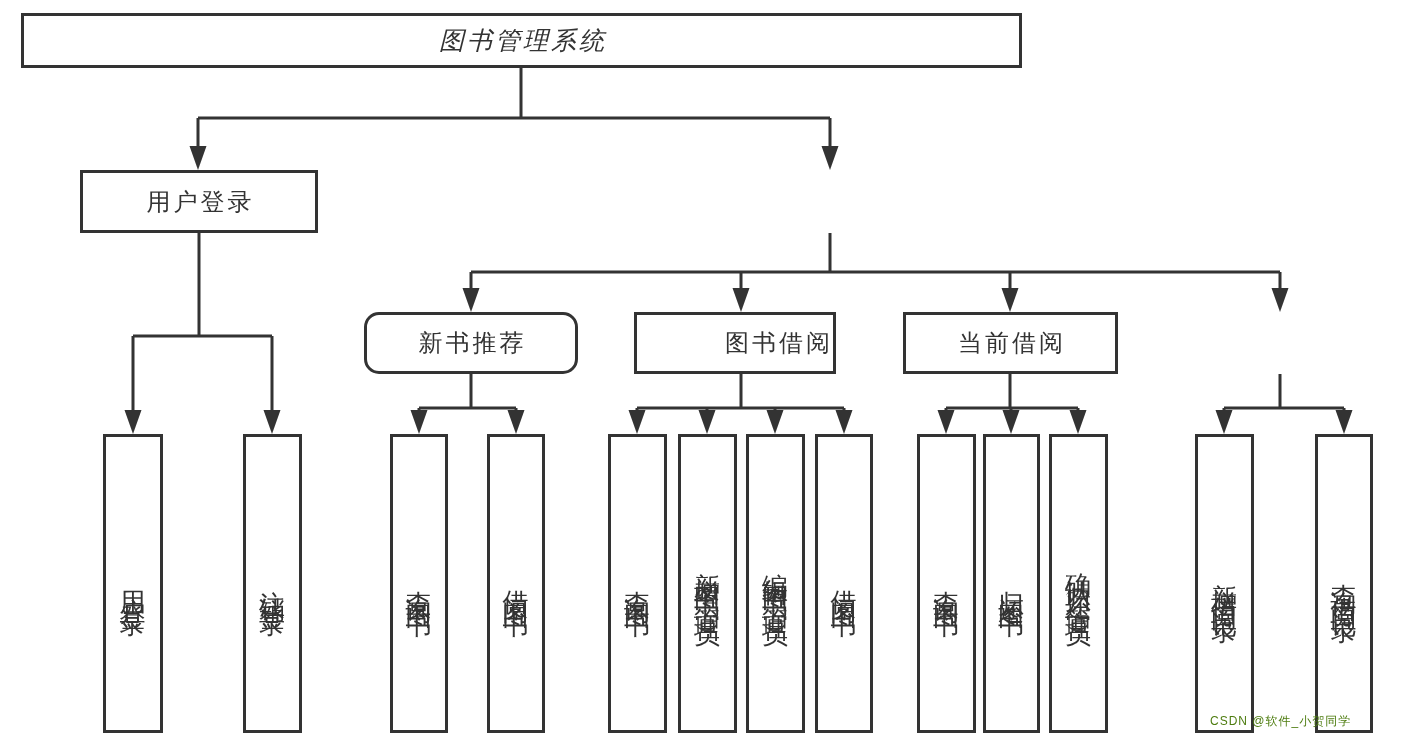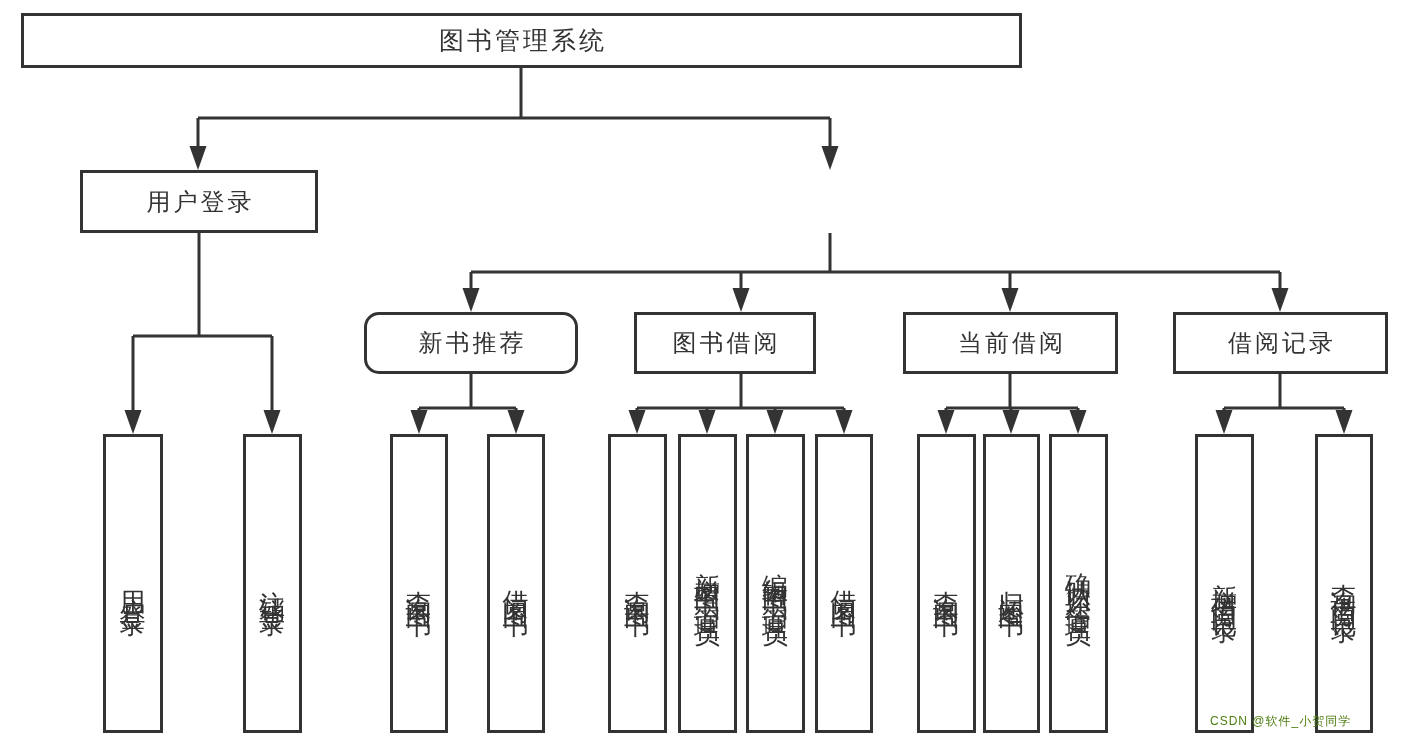--- a/index.html
+++ b/index.html
@@ -16,21 +16,21 @@
   .connectors polygon{fill:#333333;stroke:none;}
   .box{
     position:absolute;
     box-sizing:border-box;
     background:#ffffff;
     border:3px solid #333333;
     display:flex;align-items:center;justify-content:center;
     z-index:2;
   }
   .box .lbl{white-space:nowrap;}
-  .root-box .lbl{font-size:25px;letter-spacing:3px;text-indent:3px;}
+  .root-box .lbl{font-size:25px;letter-spacing:3px;text-indent:3px;font-style:italic;}
   .branch-box .lbl{font-size:24px;letter-spacing:3px;text-indent:3px;}
   .leaf-box .lbl{
     writing-mode:vertical-rl;
     text-orientation:mixed;
     font-size:26px;
     letter-spacing:7px;
     line-height:1;
     white-space:nowrap;
   }
   .watermark{
@@ -104,28 +104,25 @@
     <span class="lbl">图书管理系统</span>
   </div>
 
   <div class="box branch-box" style="left:80px;top:170px;width:238px;height:63px;">
     <span class="lbl">用户登录</span>
   </div>
 
   <div class="box branch-box" style="left:364px;top:312px;width:214px;height:62px;border-radius:15px;">
     <span class="lbl">新书推荐</span>
   </div>
-  <div class="box branch-box" style="left:634px;top:312px;width:182px;height:62px;">
+  <div class="box branch-box" style="left:634px;top:312px;width:202px;height:62px;justify-content:flex-end;">
     <span class="lbl">图书借阅</span>
   </div>
   <div class="box branch-box" style="left:903px;top:312px;width:215px;height:62px;">
     <span class="lbl">当前借阅</span>
-  </div>
-  <div class="box branch-box" style="left:1173px;top:312px;width:215px;height:62px;">
-    <span class="lbl">借阅记录</span>
   </div>
 
   <div class="box leaf-box" style="left:103px;top:434px;width:60px;height:299px;">
     <span class="lbl">用户登录</span>
   </div>
   <div class="box leaf-box" style="left:243px;top:434px;width:59px;height:299px;">
     <span class="lbl">注销登录</span>
   </div>
 
   <div class="box leaf-box" style="left:390px;top:434px;width:58px;height:299px;">

